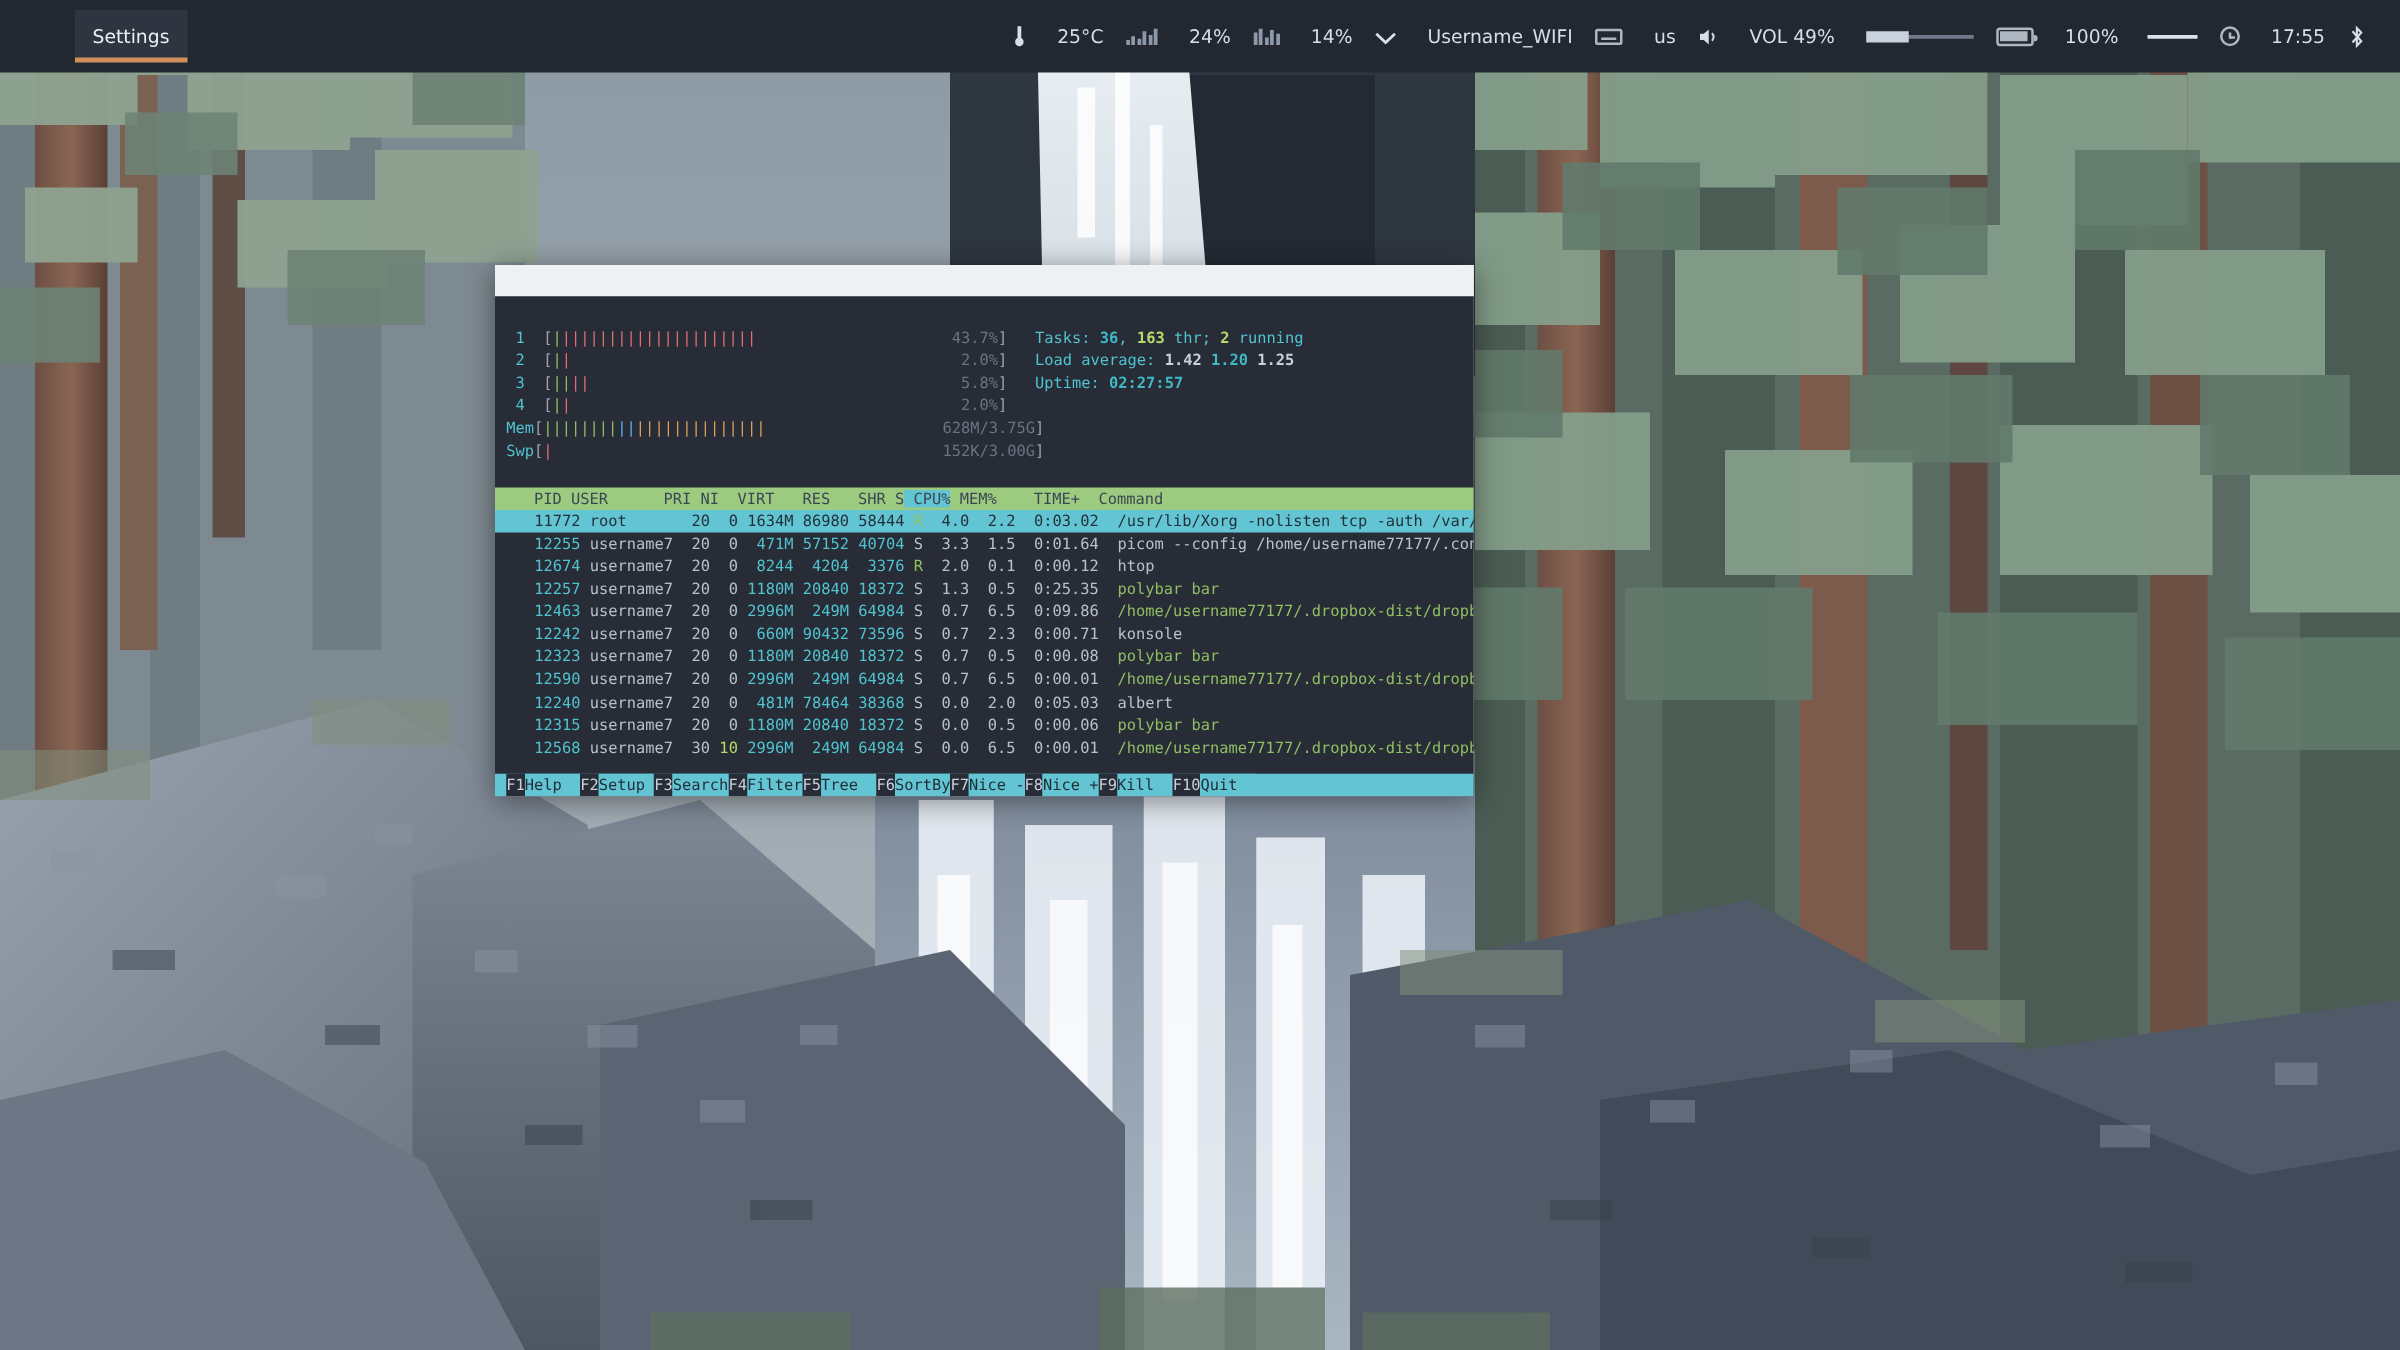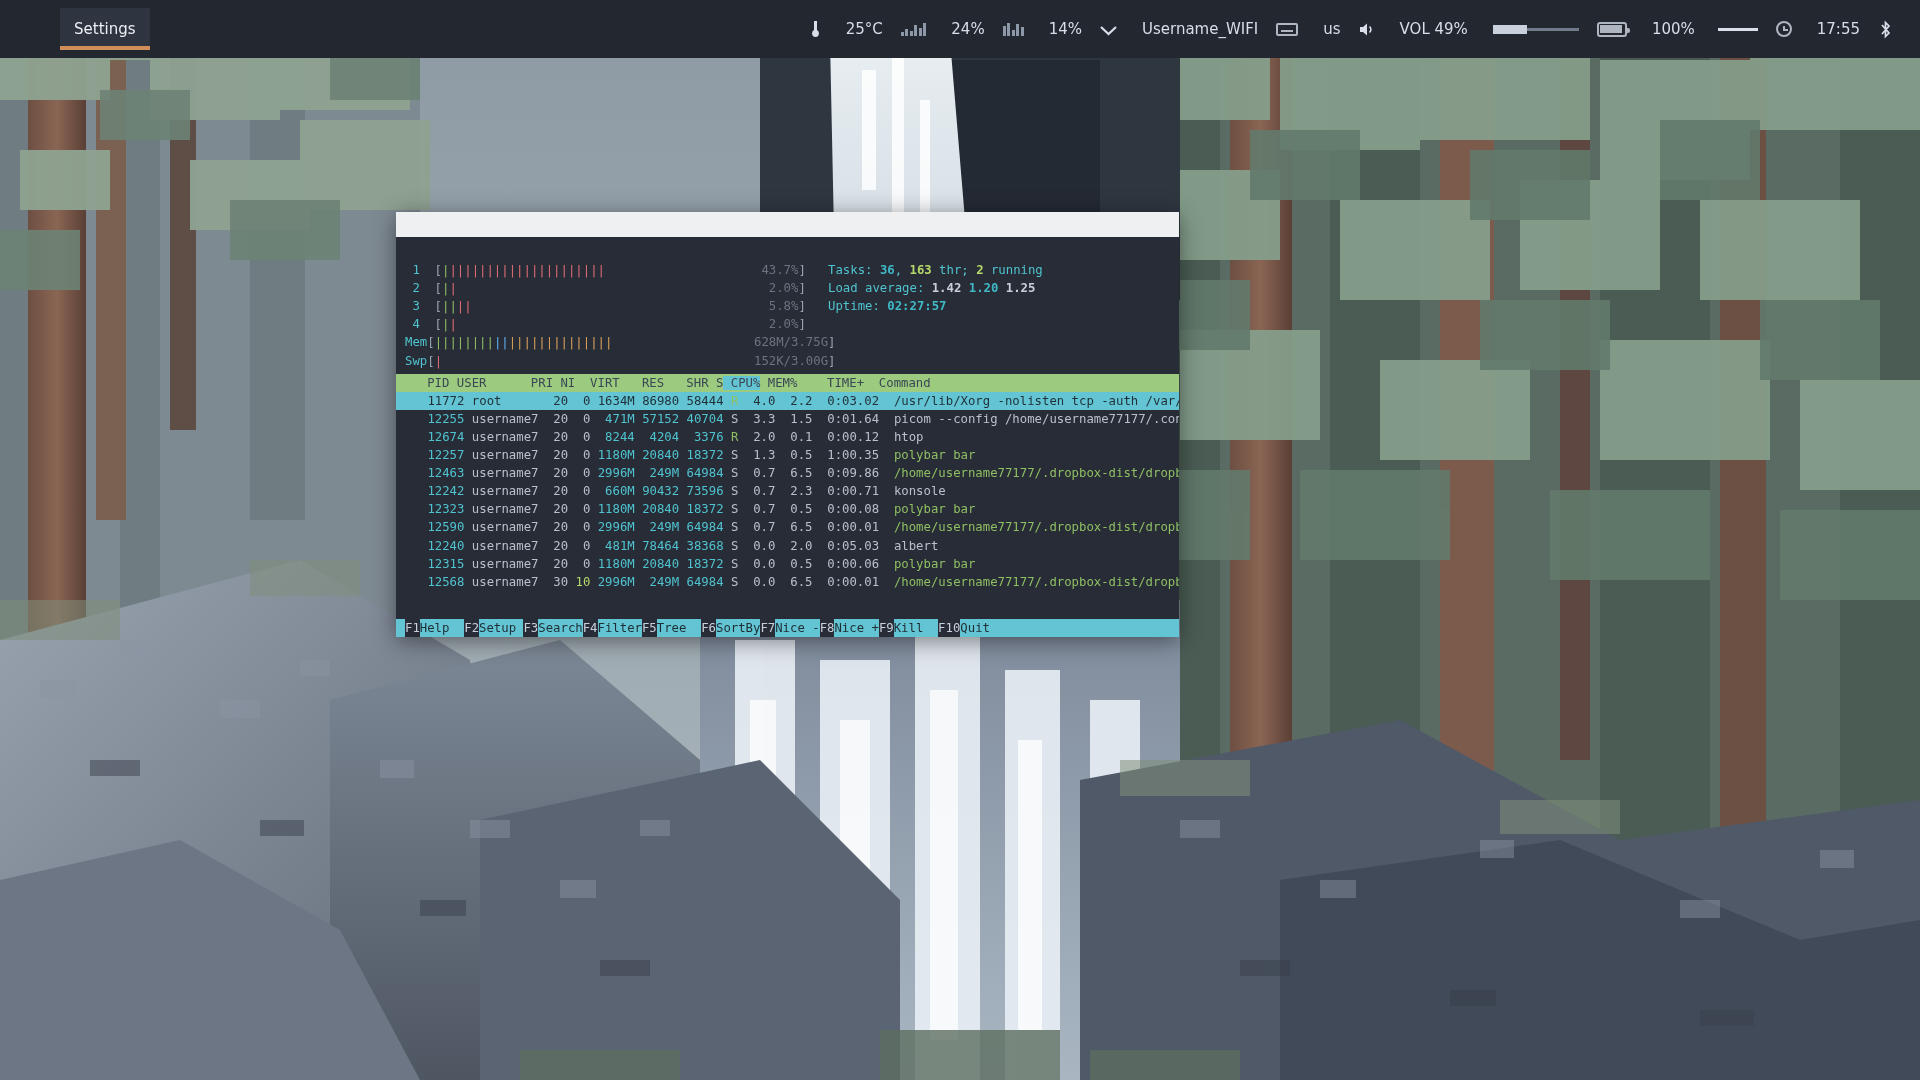--- a/index.html
+++ b/index.html
@@ -126,21 +126,21 @@
   .or   { color: #d9a05b; }
   .bl   { color: #61afef; }
 
   
   .meter-row { display:flex; align-items:baseline; white-space:pre; height:18.1px; padding-left:9px;}
   .mbrk { color:#9aa3b2; }
   .mgauge { display:inline-block; width: 312px; white-space: pre; overflow:hidden;}
   .mval { color:#6b7382; text-align:right; display:inline-block;}
 
   
-  .ptable { margin-top: 4px; }
+  .ptable { margin-top: 20px; }
   .phead {
     background: #9ccb7f;
     color: #3b4754;
     white-space: pre;
     height: 18.1px;
     padding-left: 9px;
     font-weight: normal;
   }
   .phead .sel { background: #63c5d4; }
   .prow {
@@ -493,21 +493,21 @@
         <div class="meter-row"><span class="cy">Mem</span><span class="mbrk">[</span><span class="mgauge"><span class="gr">|</span><span class="gr">|</span><span class="gr">|</span><span class="gr">|</span><span class="gr">|</span><span class="gr">|</span><span class="gr">|</span><span class="gr">|</span><span class="bl">|</span><span class="bl">|</span><span class="or">|</span><span class="or">|</span><span class="or">|</span><span class="or">|</span><span class="or">|</span><span class="or">|</span><span class="or">|</span><span class="or">|</span><span class="or">|</span><span class="or">|</span><span class="or">|</span><span class="or">|</span><span class="or">|</span><span class="or">|</span>         </span><span class="mval" style="width:11ch">628M/3.75G</span><span class="mbrk">]</span></div>
         <div class="meter-row"><span class="cy">Swp</span><span class="mbrk">[</span><span class="mgauge"><span class="rd">|</span>                                </span><span class="mval" style="width:11ch">152K/3.00G</span><span class="mbrk">]</span></div>
       </div>
 
     <div class="ptable">
       <div class="phead" id="phead">   PID USER      PRI NI  VIRT   RES   SHR S<span class="sel"> CPU%</span> MEM%    TIME+  Command</div>
       <div id="prows">
           <div class="prow hl"><span class="c-num"> 11772</span> <span>root     </span><span>  20</span><span class="">  0</span><span class="c-num"> 1634M</span><span class="c-num"> 86980</span><span class="c-num"> 58444</span><span class="c-r"> R</span><span>  4.0</span><span>  2.2</span><span>  0:03.02</span>  <span class="c-cmd">/usr/lib/Xorg -nolisten tcp -auth /var/</span></div>
           <div class="prow"><span class="c-num"> 12255</span> <span>username7</span><span>  20</span><span class="">  0</span><span class="c-num">  471M</span><span class="c-num"> 57152</span><span class="c-num"> 40704</span><span class=""> S</span><span>  3.3</span><span>  1.5</span><span>  0:01.64</span>  <span class="c-cmd">picom --config /home/username77177/.con</span></div>
           <div class="prow"><span class="c-num"> 12674</span> <span>username7</span><span>  20</span><span class="">  0</span><span class="c-num">  8244</span><span class="c-num">  4204</span><span class="c-num">  3376</span><span class="c-r"> R</span><span>  2.0</span><span>  0.1</span><span>  0:00.12</span>  <span class="c-cmd">htop</span></div>
-          <div class="prow"><span class="c-num"> 12257</span> <span>username7</span><span>  20</span><span class="">  0</span><span class="c-num"> 1180M</span><span class="c-num"> 20840</span><span class="c-num"> 18372</span><span class=""> S</span><span>  1.3</span><span>  0.5</span><span>  1:00.35</span>  <span class="c-cmd-g">polybar bar</span></div>
+          <div class="prow"><span class="c-num"> 12257</span> <span>username7</span><span>  20</span><span class="">  0</span><span class="c-num"> 1180M</span><span class="c-num"> 20840</span><span class="c-num"> 18372</span><span class=""> S</span><span>  1.3</span><span>  0.5</span><span>  0:25.35</span>  <span class="c-cmd-g">polybar bar</span></div>
           <div class="prow"><span class="c-num"> 12463</span> <span>username7</span><span>  20</span><span class="">  0</span><span class="c-num"> 2996M</span><span class="c-num">  249M</span><span class="c-num"> 64984</span><span class=""> S</span><span>  0.7</span><span>  6.5</span><span>  0:09.86</span>  <span class="c-cmd-g">/home/username77177/.dropbox-dist/dropb</span></div>
           <div class="prow"><span class="c-num"> 12242</span> <span>username7</span><span>  20</span><span class="">  0</span><span class="c-num">  660M</span><span class="c-num"> 90432</span><span class="c-num"> 73596</span><span class=""> S</span><span>  0.7</span><span>  2.3</span><span>  0:00.71</span>  <span class="c-cmd">konsole</span></div>
           <div class="prow"><span class="c-num"> 12323</span> <span>username7</span><span>  20</span><span class="">  0</span><span class="c-num"> 1180M</span><span class="c-num"> 20840</span><span class="c-num"> 18372</span><span class=""> S</span><span>  0.7</span><span>  0.5</span><span>  0:00.08</span>  <span class="c-cmd-g">polybar bar</span></div>
           <div class="prow"><span class="c-num"> 12590</span> <span>username7</span><span>  20</span><span class="">  0</span><span class="c-num"> 2996M</span><span class="c-num">  249M</span><span class="c-num"> 64984</span><span class=""> S</span><span>  0.7</span><span>  6.5</span><span>  0:00.01</span>  <span class="c-cmd-g">/home/username77177/.dropbox-dist/dropb</span></div>
           <div class="prow"><span class="c-num"> 12240</span> <span>username7</span><span>  20</span><span class="">  0</span><span class="c-num">  481M</span><span class="c-num"> 78464</span><span class="c-num"> 38368</span><span class=""> S</span><span>  0.0</span><span>  2.0</span><span>  0:05.03</span>  <span class="c-cmd">albert</span></div>
           <div class="prow"><span class="c-num"> 12315</span> <span>username7</span><span>  20</span><span class="">  0</span><span class="c-num"> 1180M</span><span class="c-num"> 20840</span><span class="c-num"> 18372</span><span class=""> S</span><span>  0.0</span><span>  0.5</span><span>  0:00.06</span>  <span class="c-cmd-g">polybar bar</span></div>
           <div class="prow"><span class="c-num"> 12568</span> <span>username7</span><span>  30</span><span class="c-ni"> 10</span><span class="c-num"> 2996M</span><span class="c-num">  249M</span><span class="c-num"> 64984</span><span class=""> S</span><span>  0.0</span><span>  6.5</span><span>  0:00.01</span>  <span class="c-cmd-g">/home/username77177/.dropbox-dist/dropb</span></div>
         </div>
     </div>
 

